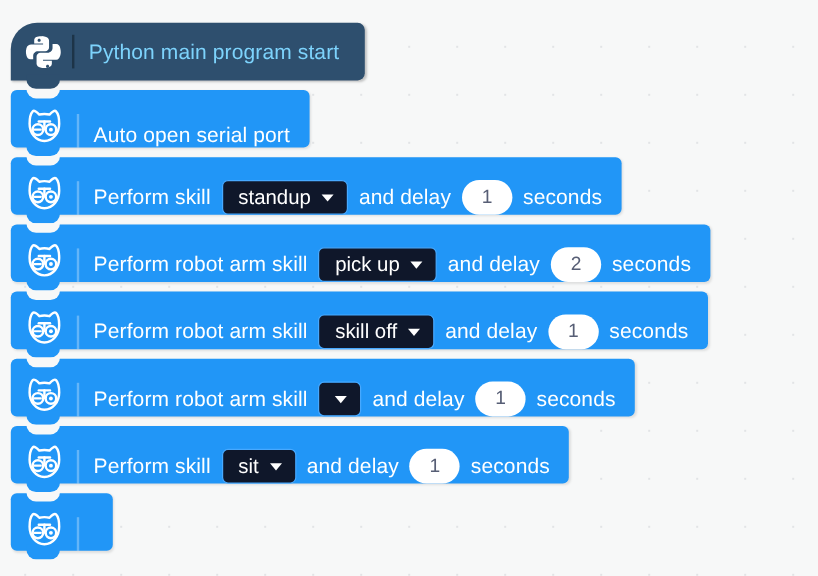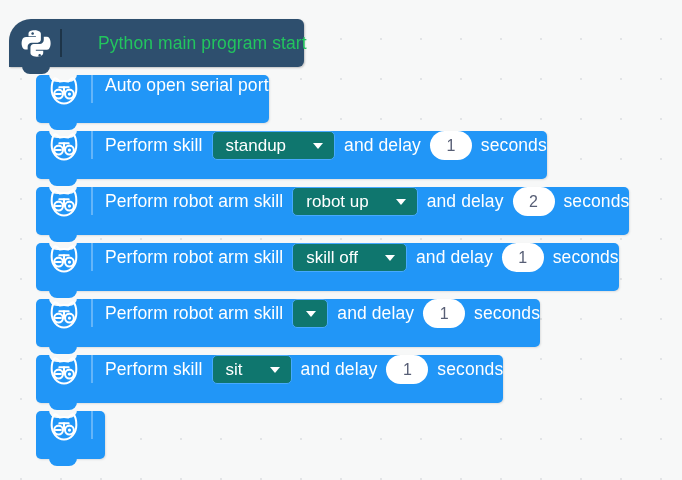--- a/index.html
+++ b/index.html
@@ -72,41 +72,40 @@
     height: 28px;
     background: rgba(255,255,255,0.30);
     flex: 0 0 auto;
     margin-right: 12px;
   }
   .sep-dark {
     background: #1d3448;
   }
 
   .hat-label {
-    color: #22c55e;
+    color: #7dd3fc;
     font-size: 17.5px;
     white-space: nowrap;
     letter-spacing: 0.1px;
-    margin-left: 24px;
   }
 
   
   .block {
     position: relative;
     height: 48px;
     background: #2196f7;
     border-radius: 5px;
     margin-top: 8px;
     display: flex;
-    align-items: flex-start;
+    align-items: flex-end;
     box-sizing: border-box;
     padding-left: 6px;
+    padding-right: 16px;
     width: fit-content;
     box-shadow: 1px 1px 2px rgba(0,0,0,0.10);
-    margin-left: 27px;
   }
   
   .block .notch {
     position: absolute;
     left: 13px;
     top: -1px;
     width: 28px;
     height: 8px;
     background: #f7f8f8;
     border-radius: 0 0 8px 8px;
@@ -144,26 +143,26 @@
     display: flex;
     align-items: center;
     gap: 9px;
     z-index: 4;
   }
 
   
   .dropdown {
     display: inline-flex;
     align-items: center;
-    gap: 27px;
+    gap: 9px;
     height: 29px;
     padding: 0 11px 0 13px;
     border: 1.5px solid #47a9ff;
     border-radius: 5px;
-    background: #0f766e;
+    background: #0f172a;
     box-sizing: border-box;
   }
   .dropdown .dd-text {
     color: #ffffff;
     font-size: 17px;
     white-space: nowrap;
   }
   .dd-caret {
     width: 0;
     height: 0;
@@ -268,21 +267,21 @@
                 <circle cx="13.6" cy="21.4" r="5.2"></circle>
                 <circle cx="26.4" cy="21.4" r="5.2"></circle>
               </g>
               <path d="M10.2 21.4 L16.4 21.4" stroke="#ffffff" stroke-width="2.2" stroke-linecap="round"></path>
               <circle cx="26.4" cy="21.4" r="1.9" fill="#ffffff"></circle>
             </svg></span>
           <span class="sep"></span>
           <span class="blk-row">
             <span class="blk-text">Perform robot arm skill</span>
             <span class="dropdown">
-              <span class="dd-text">robot up</span>
+              <span class="dd-text">pick up</span>
               <span class="dd-caret"></span>
             </span>
             <span class="blk-text">and delay</span>
             <span class="num-bubble">2</span>
             <span class="blk-text">seconds</span>
           </span>
           <span class="bump"></span>
         </div>
         <div class="block">
           <span class="notch"></span>

